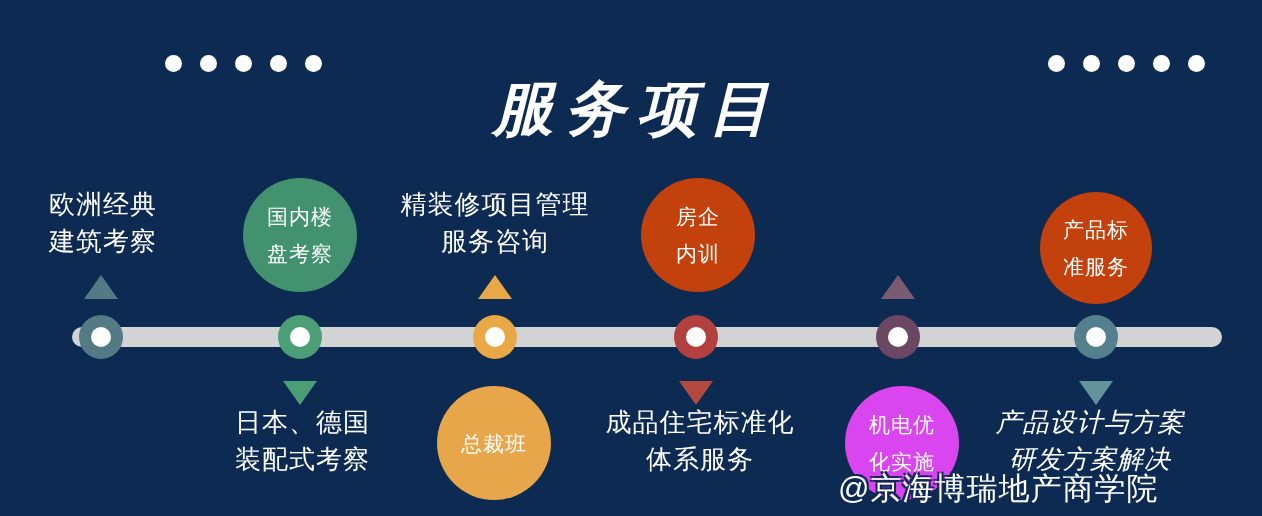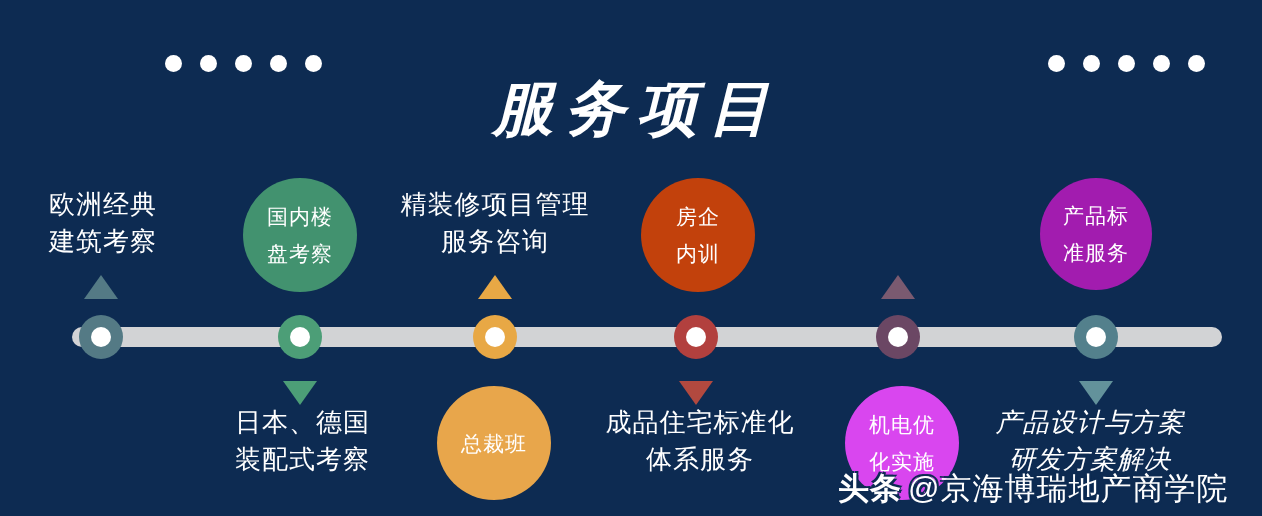--- a/index.html
+++ b/index.html
@@ -187,21 +187,21 @@
 
   <div class="item-label" style="left:370px; top:186px; width:250px;">精装修项目管理
 服务咨询</div>
   <div class="tri up" id="tri-3-up" style="left: 478px; top: 275px; border-bottom: 24px solid rgb(232, 168, 69);"></div>
 
   <div class="bubble" id="bub-4-top" style="left: 641px; top: 178px; width: 114px; height: 114px; background: #c2410c;">房企
 内训</div>
 
   <div class="tri up" id="tri-5-up" style="left: 881px; top: 275px; border-bottom: 24px solid rgb(122, 90, 112);"></div>
 
-  <div class="bubble" id="bub-6-top" style="left: 1040px; top: 178px; width: 112px; height: 112px; background: #a21caf;">产品标
+  <div class="bubble" id="bub-6-top" style="left: 1040px; top: 192px; width: 112px; height: 112px; background: #c2410c;">产品标
 准服务</div>
 
   <div class="node" id="node-1" style="left: 79px; background: rgb(84, 122, 133);">
     <span class="core" style="background: rgb(255, 255, 255);"></span>
   </div>
   <div class="node" id="node-2" style="left: 278px; background: rgb(76, 158, 119);">
     <span class="core" style="background: rgb(255, 255, 255);"></span>
   </div>
   <div class="node" id="node-3" style="left: 473px; background: rgb(232, 168, 69);">
     <span class="core" style="background: rgb(255, 255, 255);"></span>
@@ -228,17 +228,16 @@
 体系服务</div>
 
   <div class="bubble" id="bub-5-bot" style="left: 845px; top: 386px; width: 114px; height: 114px; background: #d946ef;">机电优
 化实施</div>
 
   <div class="tri down" id="tri-6-down" style="left: 1079px; top: 381px; border-top: 24px solid rgb(99, 146, 155);"></div>
   <div class="item-label" style="left:965px; top:404px; width:250px;font-style:italic;">产品设计与方案
 研发方案解决</div>
 
   <div class="watermark">
-    <span class="wm-brand">头条</span>
     <span class="wm-handle">@京海博瑞地产商学院</span>
   </div>
 
 </div>
 
 </body></html>

